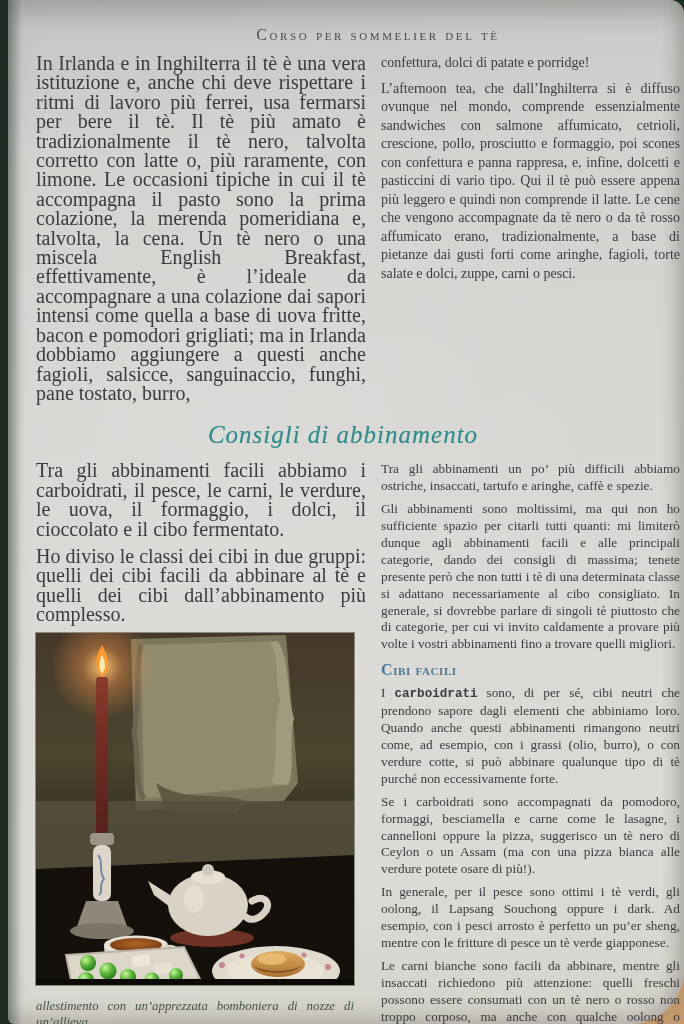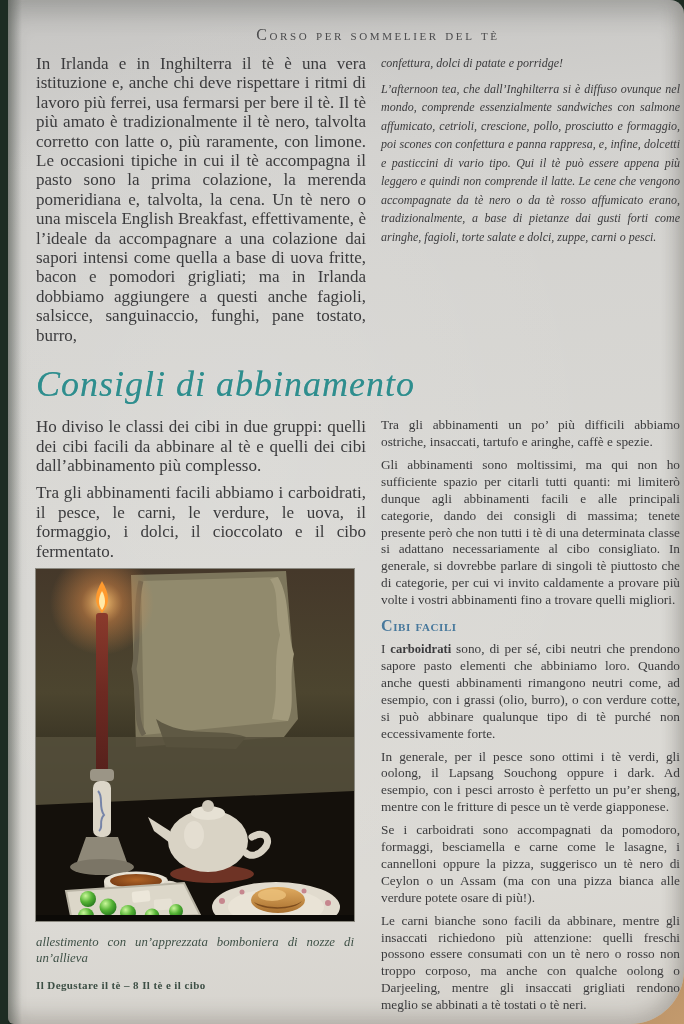--- a/index.html
+++ b/index.html
@@ -31,42 +31,42 @@
     font-variant:small-caps;
     letter-spacing:2.6px;
     font-size:16px;
     color:#4b4b4d;
     margin:4px 0 10px 40px;
   }
   .cols{display:flex;gap:15px;align-items:flex-start;}
   .col-left{flex:0 0 330px;}
   .col-right{flex:1 1 auto;min-width:0;}
   p{margin:0 0 8px 0;text-align:justify;}
-  .col-left p{font-size:17px;line-height:19.4px;}
-  .row1 .col-right p{font-size:12px;line-height:18.5px;margin-bottom:7px;font-style:italic;}
+  .col-left p{font-size:20px;line-height:19.4px;}
+  .row1 .col-right p{font-size:14px;line-height:18.5px;margin-bottom:7px;}
   .row2 .col-right p{font-size:13.3px;line-height:16.9px;margin-bottom:6px;}
   .section-title{
-    text-align:left;
+    text-align:center;
     font-style:italic;
-    font-size:36px;
+    font-size:25px;
     color:#2e8e8e;
     margin:10px 30px 12px 0;
     letter-spacing:1px;
     text-shadow:0 0 0.6px rgba(46,142,142,0.6);
   }
   .subheading{
     font-variant:small-caps;
     font-size:16px;
     letter-spacing:0.6px;
     color:#47789c;
     margin:8px 0 6px 0;
     font-weight:700;
   }
   .lead-bold{
-    font-family:Liberation Serif, serif;
+    font-family:Liberation Mono, monospace;
     font-weight:700;
     font-size:12.6px;
   }
   figure{margin:4px 0 0 0;}
   .photo{
     width:318px;height:352px;display:block;
     outline:1px solid #8a887f;
     background:#181410;
   }
   figcaption{
@@ -115,22 +115,22 @@
         <p>confettura, dolci di patate e porridge!</p>
         <p>L’afternoon tea, che dall’Inghilterra si è diffuso ovunque nel mondo, comprende essenzialmente sandwiches con salmone affumicato, cetrioli, crescione, pollo, prosciutto e formaggio, poi scones con confettura e panna rappresa, e, infine, dolcetti e pasticcini di vario tipo. Qui il tè può essere appena più leggero e quindi non comprende il latte. Le cene che vengono accompagnate da tè nero o da tè rosso affumicato erano, tradizionalmente, a base di pietanze dai gusti forti come aringhe, fagioli, torte salate e dolci, zuppe, carni o pesci.</p>
       </div>
     </div>
 
     <div class="section-title">Consigli di abbinamento</div>
 
     <div class="cols row2">
 
       <div class="col-left">
+        <p>Tra gli abbinamenti facili abbiamo i carboidrati, il pesce, le carni, le verdure, le uova, il formaggio, i dolci, il cioccolato e il cibo fermentato.</p>
         <p>Ho diviso le classi dei cibi in due gruppi: quelli dei cibi facili da abbinare al tè e quelli dei cibi dall’abbinamento più complesso.</p>
-        <p>Tra gli abbinamenti facili abbiamo i carboidrati, il pesce, le carni, le verdure, le uova, il formaggio, i dolci, il cioccolato e il cibo fermentato.</p>
 
         <figure>
           <svg class="photo" viewBox="0 0 318 352" xmlns="http://www.w3.org/2000/svg" preserveAspectRatio="none">
             <defs>
               <linearGradient id="bgGrad" x1="0" y1="0" x2="0" y2="1">
                 <stop offset="0" stop-color="#45382a"></stop>
                 <stop offset="0.35" stop-color="#4c452f"></stop>
                 <stop offset="0.62" stop-color="#2c281c"></stop>
                 <stop offset="1" stop-color="#131008"></stop>
               </linearGradient>
@@ -245,24 +245,24 @@
 
         <div class="book-footer">Il Degustare il tè – 8 Il tè e il cibo</div>
       </div>
 
       <div class="col-right">
         <p>Tra gli abbinamenti un po’ più difficili abbiamo ostriche, insaccati, tartufo e aringhe, caffè e spezie.</p>
         <p>Gli abbinamenti sono moltissimi, ma qui non ho sufficiente spazio per citarli tutti quanti: mi limiterò dunque agli abbinamenti facili e alle principali categorie, dando dei consigli di massima; tenete presente però che non tutti i tè di una determinata classe si adattano necessariamente al cibo consigliato. In generale, si dovrebbe parlare di singoli tè piuttosto che di categorie, per cui vi invito caldamente a provare più volte i vostri abbinamenti fino a trovare quelli migliori.</p>
 
         <div class="subheading">Cibi facili</div>
 
-        <p><span>I </span><span class="lead-bold">carboidrati</span><span> sono, di per sé, cibi neutri che prendono sapore pasto elementi che abbiniamo loro. Quando anche questi abbinamenti rimangono neutri come, ad esempio, con i grassi (olio, burro), o con verdure cotte, si può abbinare qualunque tipo di tè purché non eccessivamente forte.</span></p>
-
+        <p><span>I </span><span class="lead-bold">carboidrati</span><span> sono, di per sé, cibi neutri che prendono sapore dagli elementi che abbiniamo loro. Quando anche questi abbinamenti rimangono neutri come, ad esempio, con i grassi (olio, burro), o con verdure cotte, si può abbinare qualunque tipo di tè purché non eccessivamente forte.</span></p>
+
+        <p>Se i carboidrati sono accompagnati da pomodoro, formaggi, besciamella e carne come le lasagne, i cannelloni oppure la pizza, suggerisco un tè nero di Ceylon o un Assam (ma con una pizza bianca alle verdure potete osare di più!).</p>
         <p>In generale, per il pesce sono ottimi i tè verdi, gli oolong, il Lapsang Souchong oppure i dark. Ad esempio, con i pesci arrosto è perfetto un pu’er sheng, mentre con le fritture di pesce un tè verde giapponese.</p>
-        <p>Se i carboidrati sono accompagnati da pomodoro, formaggi, besciamella e carne come le lasagne, i cannelloni oppure la pizza, suggerisco un tè nero di Ceylon o un Assam (ma con una pizza bianca alle verdure potete osare di più!).</p>
         <p>Le carni bianche sono facili da abbinare, mentre gli insaccati richiedono più attenzione: quelli freschi possono essere consumati con un tè nero o rosso non troppo corposo, ma anche con qualche oolong o Darjeeling, mentre gli insaccati grigliati rendono meglio se abbinati a tè tostati o tè neri.</p>
 
         <div class="page-number">Pag. | 102</div>
       </div>
 
     </div>
   </div>
 
   <div class="spine-shadow"></div>
 </div>

